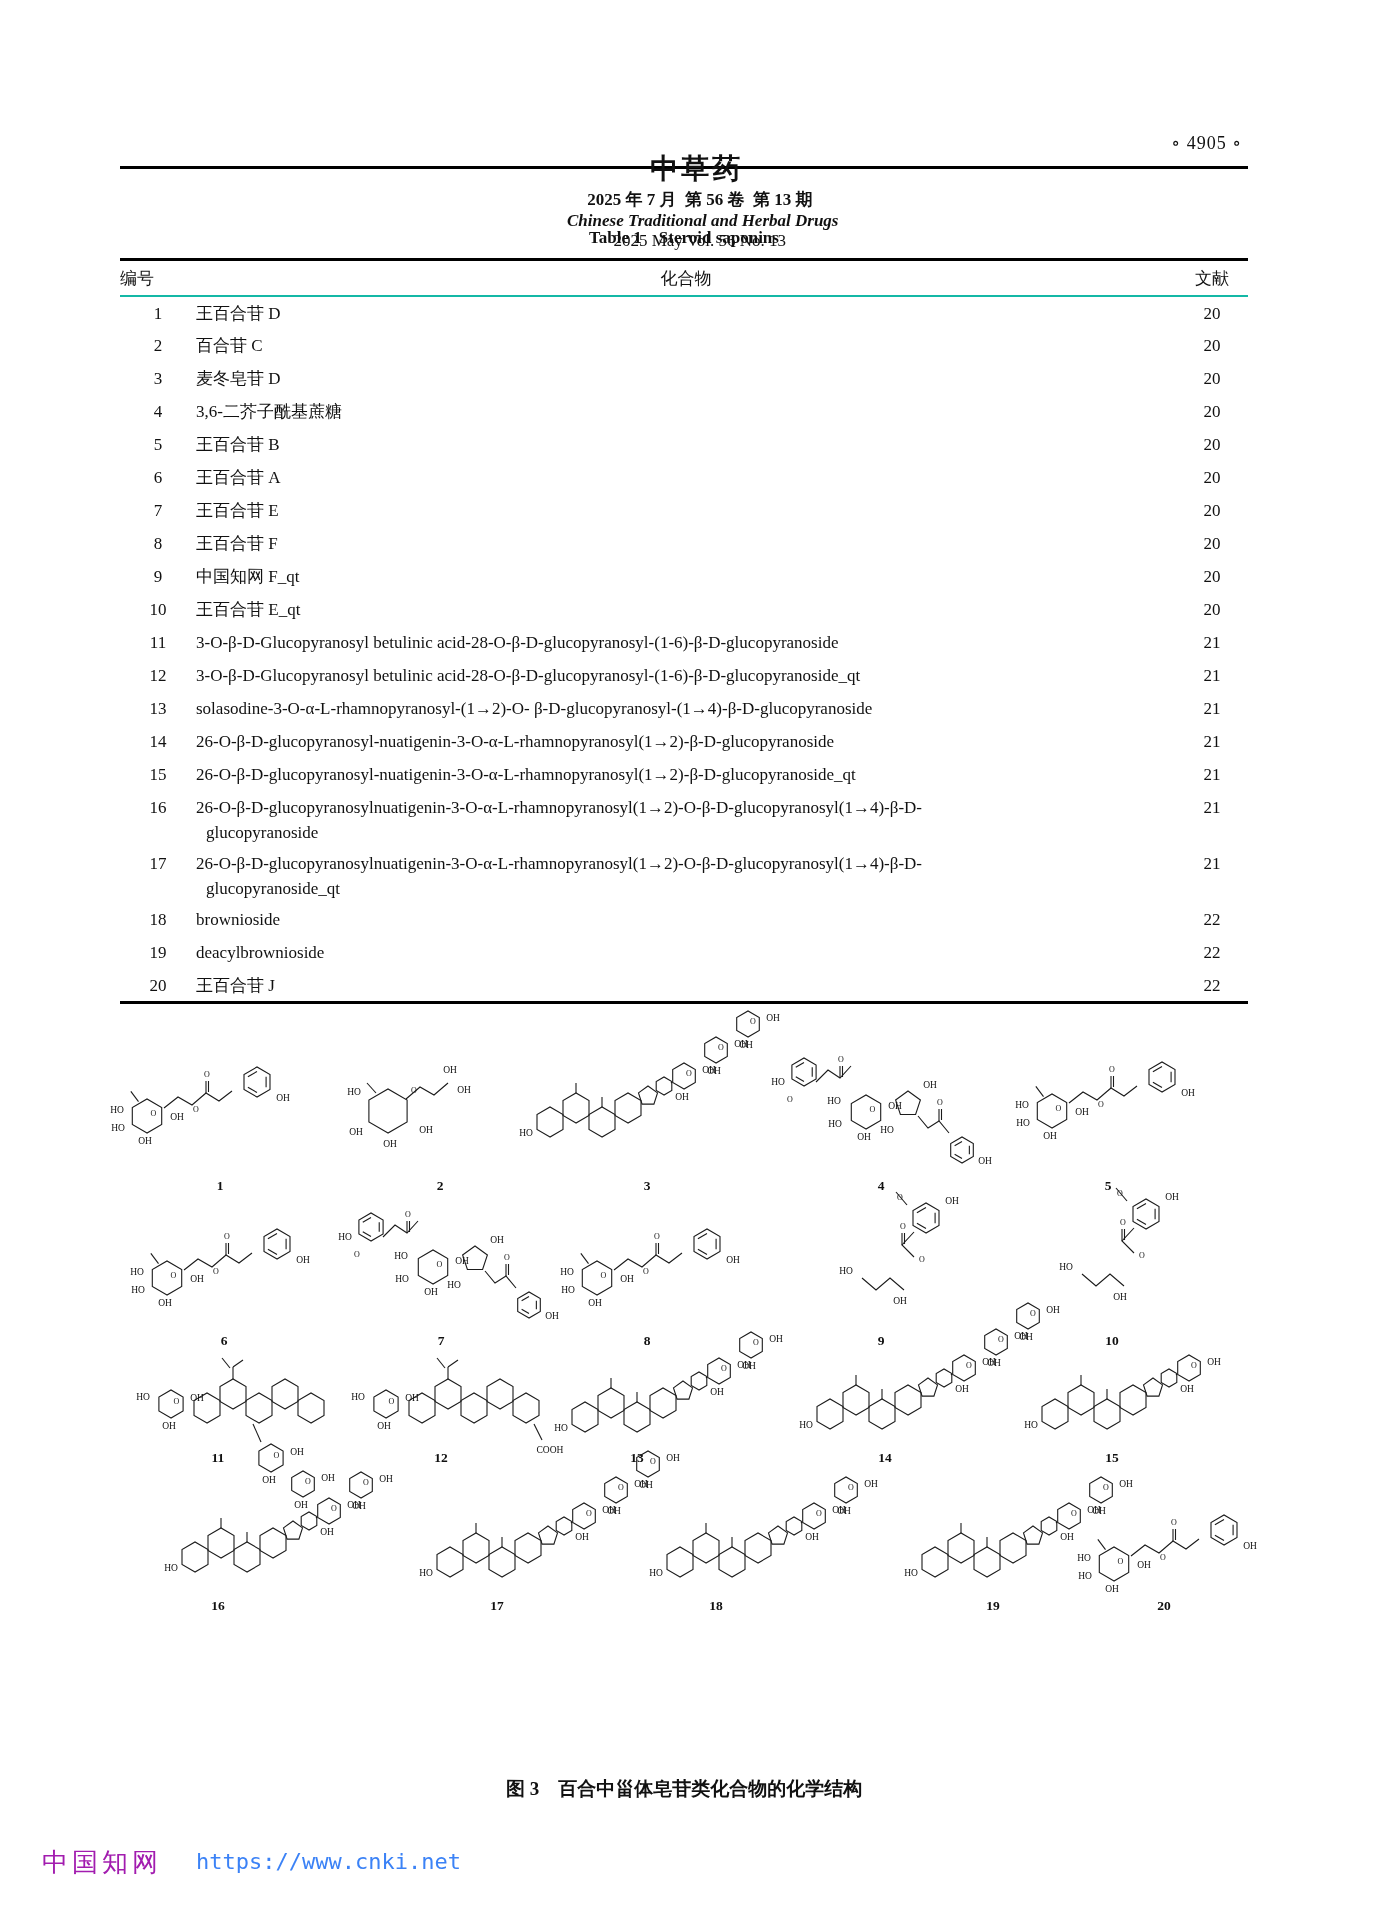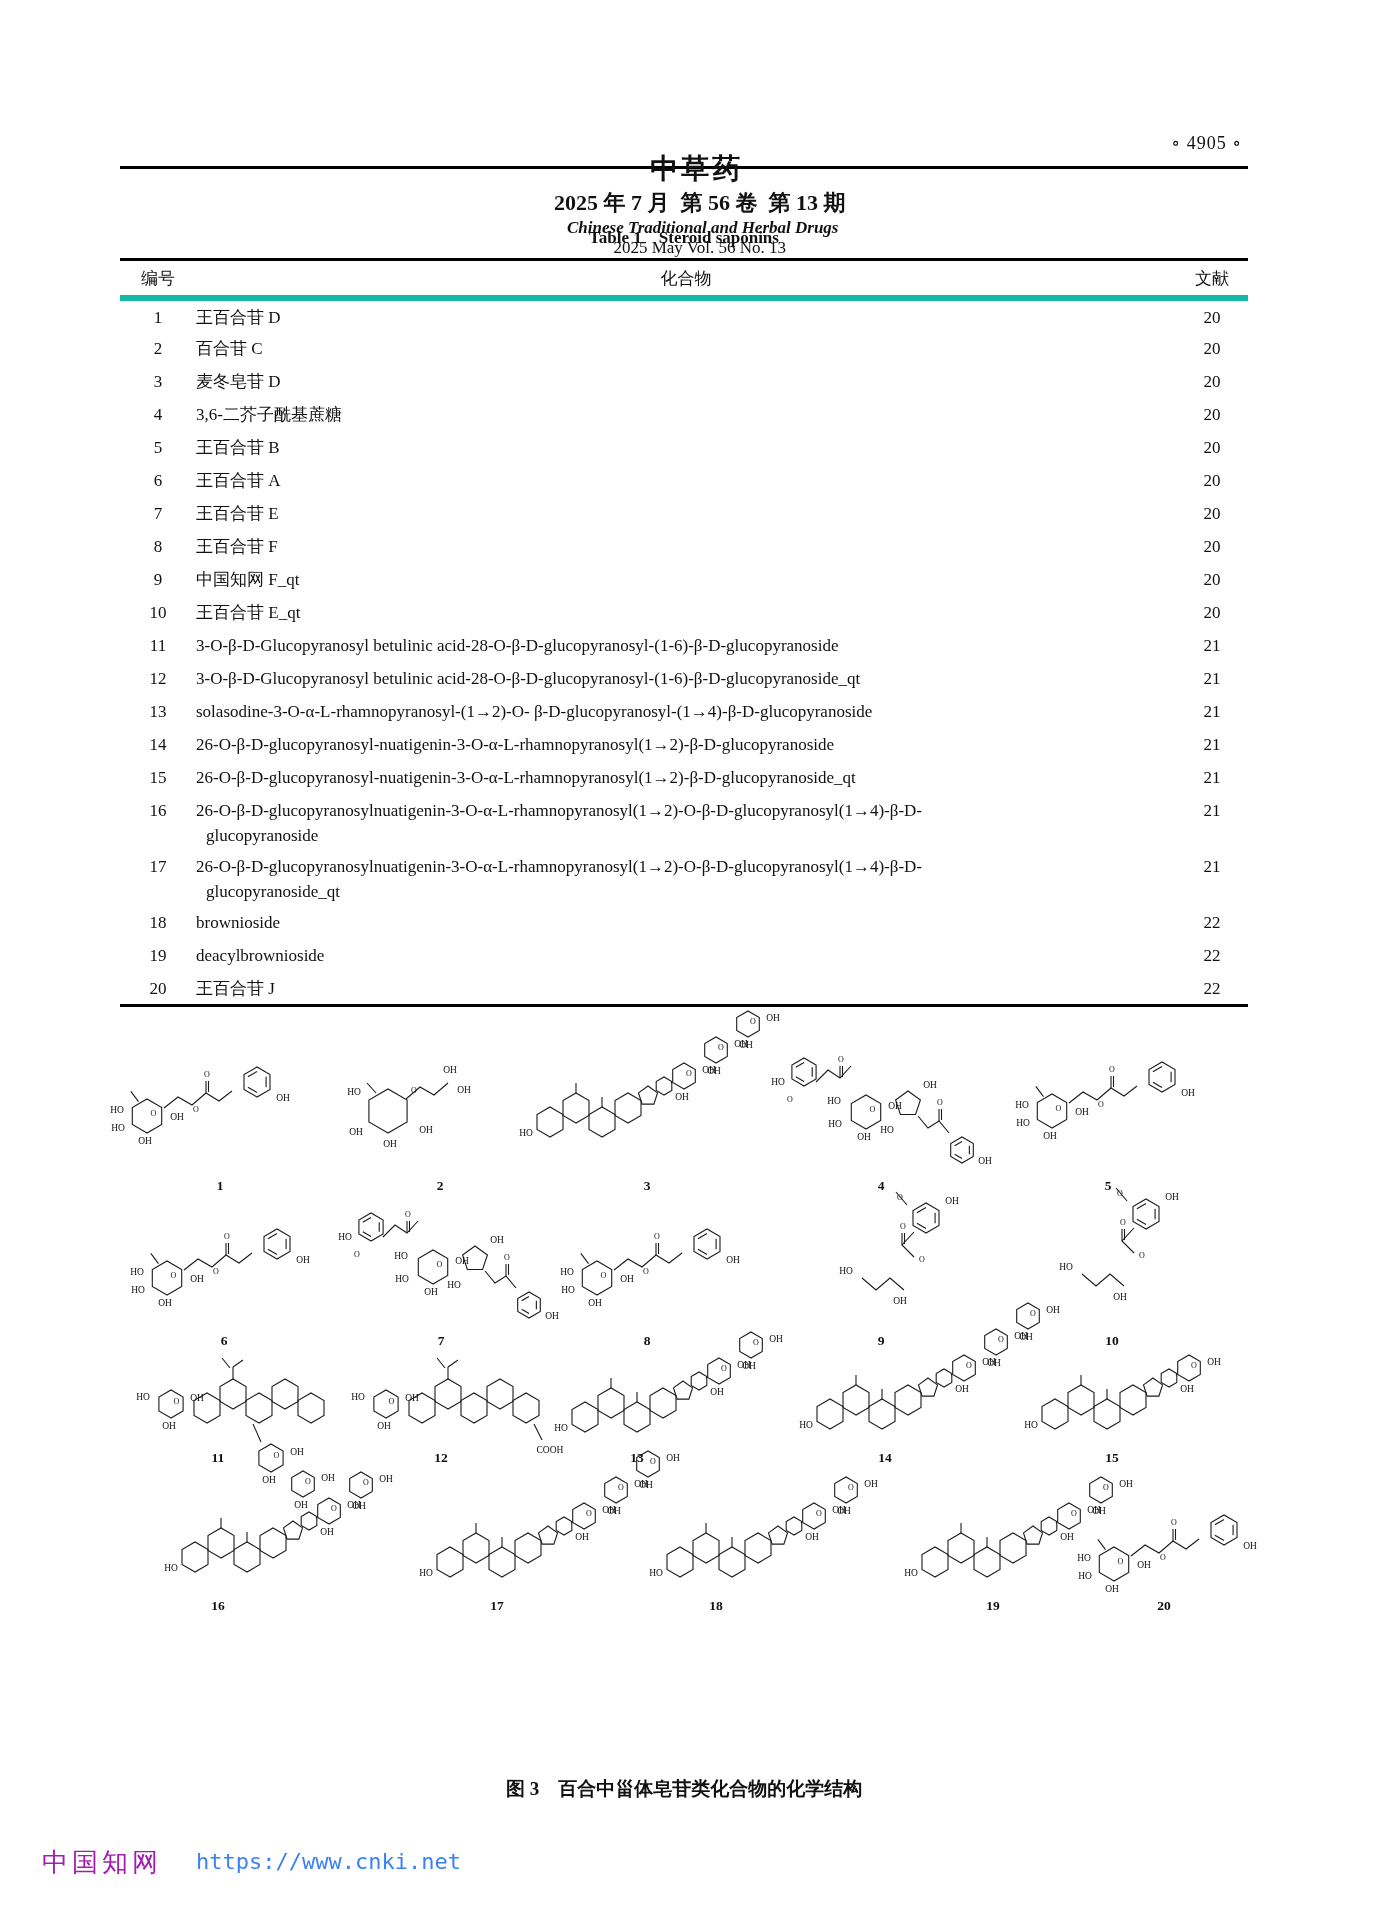--- a/index.html
+++ b/index.html
@@ -4,33 +4,33 @@
 <style>
   html,body{margin:0;padding:0;background:#e8e8e8;}
   .page{
     position:relative;width:1395px;height:1918px;margin:0 auto;background:#ffffff;
     font-family:"Liberation Serif","DejaVu Serif",serif;color:#111;overflow:hidden;
   }
   
   .hdr{position:absolute;left:120px;top:126px;width:1128px;height:40px;border-bottom:3px solid #000;}
   .hdr-text{position:absolute;left:0;top:4px;width:100%;text-align:center;font-size:17px;white-space:pre;}
   .journal-cn{font-weight:bold;font-size:28px;letter-spacing:3px;font-family:"Liberation Serif",serif;}
-  .issue-cn{font-weight:600;font-size:22px;margin-left:6px;}
+  .issue-cn{font-weight:600;font-size:17px;margin-left:6px;}
   .journal-en{font-style:italic;font-weight:bold;margin-left:12px;}
   .issue-en{margin-left:6px;}
   .page-no{position:absolute;right:6px;top:6px;font-size:18px;letter-spacing:1px;}
   
   .tbl-title-cn{position:absolute;left:120px;top:192px;width:1128px;text-align:center;font-weight:bold;font-size:19px;white-space:pre;}
   .tbl-title-en{position:absolute;left:120px;top:228px;width:1128px;text-align:center;font-weight:bold;font-size:17px;white-space:pre;}
   
   table.cmp{
     position:absolute;left:120px;top:258px;width:1128px;border-collapse:collapse;
     border-top:3px solid #000;border-bottom:3px solid #000;
   }
-  table.cmp th{font-weight:normal;font-size:17px;border-bottom:6px solid #14b8a6;height:34px;padding:0;text-align:center;}
+  table.cmp th{font-weight:normal;font-size:17px;border-bottom:2px solid #14b8a6;height:34px;padding:0;}
   th.h-no{width:76px;text-align:left;padding-left:12px;}
   th.h-compound{text-align:center;}
   th.h-ref{width:72px;text-align:center;}
   table.cmp td{font-size:17px;padding:4px 0 2px 0;vertical-align:top;line-height:25px;height:33px;box-sizing:border-box;}
   td.cell-no{text-align:center;}
   td.cell-compound{padding-right:8px;}
   td.cell-ref{text-align:center;}
   
   svg.figure{position:absolute;left:0;top:0;width:1395px;height:1918px;pointer-events:none;}
   .cap-cn{position:absolute;left:120px;top:1776px;width:1128px;text-align:center;font-weight:bold;font-size:19px;white-space:pre;}

